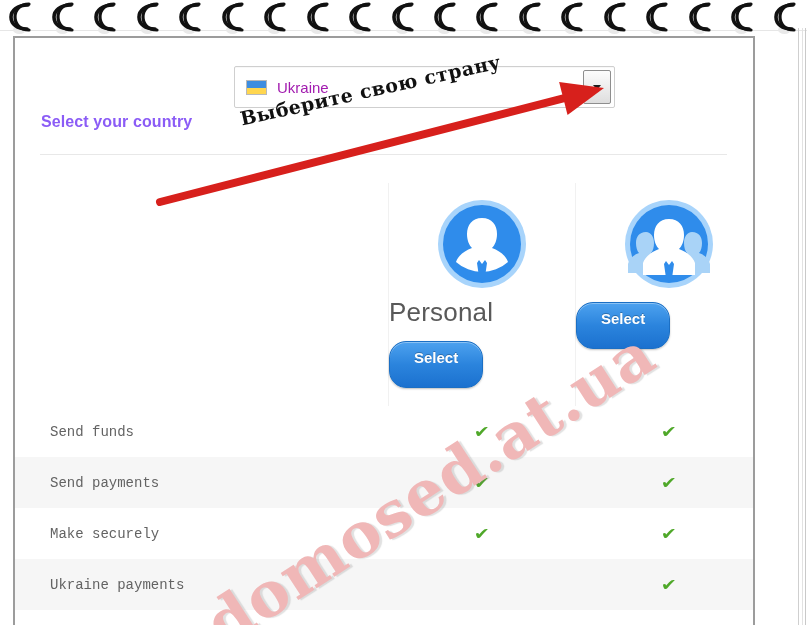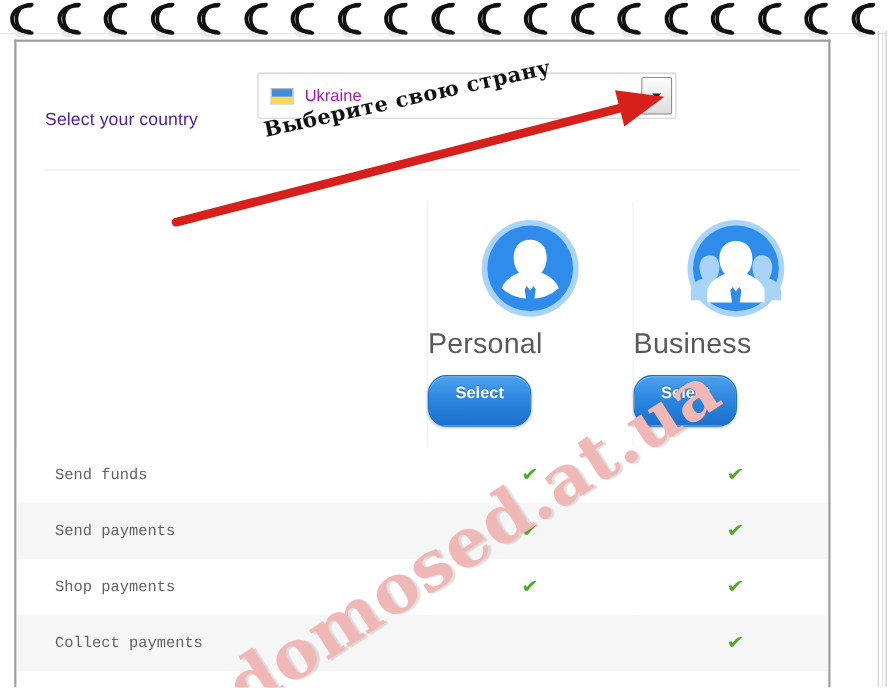--- a/index.html
+++ b/index.html
@@ -86,25 +86,25 @@
   
   #country-row {
     position: absolute;
     left: 0; top: 0;
     width: 100%;
     height: 116px;
   }
   #country-label {
     position: absolute;
     left: 26px;
-    top: 72px;
+    top: 84px;
     transform: translateY(-50%);
     font-size: 16px;
-    font-weight: normal;
-    color: #4c1d95;
+    font-weight: bold;
+    color: #8b5cf6;
     letter-spacing: 0.1px;
     white-space: nowrap;
   }
   #country-select {
     position: absolute;
     left: 219px;
     top: 28px;
     width: 381px;
     height: 42px;
     background: #ffffff;
@@ -506,43 +506,42 @@
             <circle cx="45" cy="45" r="44" fill="#a8d4fb"></circle>
             <circle cx="45" cy="45" r="39" fill="#2f8ceb"></circle>
             <g fill="#a9d3f7">
               <path d="M22 33c-7 0-10 5-10 11 0 4 1 8 3 10 -6 2 -10 6 -11 11 l0 9 34 0 0-9 c-1-5 -5-9 -11-11 2-2 3-6 3-10 0-6 -3-11 -8-11z"></path>
               <path d="M68 33c-5 0-8 5-8 11 0 4 1 8 3 10 -6 2 -10 6 -11 11 l0 9 34 0 0-9 c-1-5 -5-9 -11-11 2-2 3-6 3-10 0-6 -3-11 -10-11z"></path>
             </g>
             <path d="M45 20c-10 0-15 7-15 16 0 6 2 11 5 14 -8 3 -14 8 -16 14 l0 12 52 0 0-12 c-2-6 -8-11 -16-14 3-3 5-8 5-14 0-9 -5-16 -15-16z" fill="#ffffff"></path>
             <path d="M42 62 l3 4 3-4 2 3 -2 14 -3 3 -3-3 -2-14z" fill="#2f8ceb"></path>
           </svg>
         </div>
-        <div class="plan-name">Business</div>
         <div class="select-button">Select</div>
       </div>
     </div>
 
     <div id="feature-table">
         <div class="feature-row">
           <div class="feature-label">Send funds</div>
           <div class="feature-check c-personal"><span class="mark" style="color: rgb(79, 168, 41);">✔</span></div>
           <div class="feature-check c-business"><span class="mark" style="color: rgb(79, 168, 41);">✔</span></div>
         </div>
         <div class="feature-row alt">
           <div class="feature-label">Send payments</div>
           <div class="feature-check c-personal"><span class="mark" style="color: rgb(79, 168, 41);">✔</span></div>
           <div class="feature-check c-business"><span class="mark" style="color: rgb(79, 168, 41);">✔</span></div>
         </div>
         <div class="feature-row">
-          <div class="feature-label">Shop payments</div>
+          <div class="feature-label">Make securely</div>
           <div class="feature-check c-personal"><span class="mark" style="color: rgb(79, 168, 41);">✔</span></div>
           <div class="feature-check c-business"><span class="mark" style="color: rgb(79, 168, 41);">✔</span></div>
         </div>
         <div class="feature-row alt">
-          <div class="feature-label">Collect payments</div>
+          <div class="feature-label">Ukraine payments</div>
           <div class="feature-check c-personal"></div>
           <div class="feature-check c-business"><span class="mark" style="color: rgb(79, 168, 41);">✔</span></div>
         </div>
         <div class="feature-row">
           <div class="feature-label"></div>
         </div>
       </div>
 
   </div>
 

